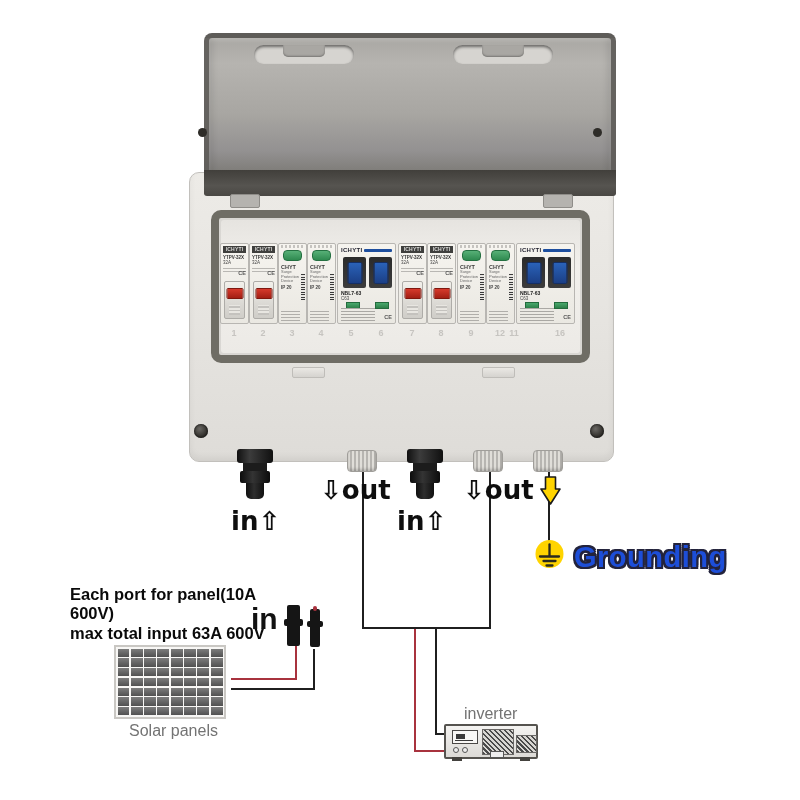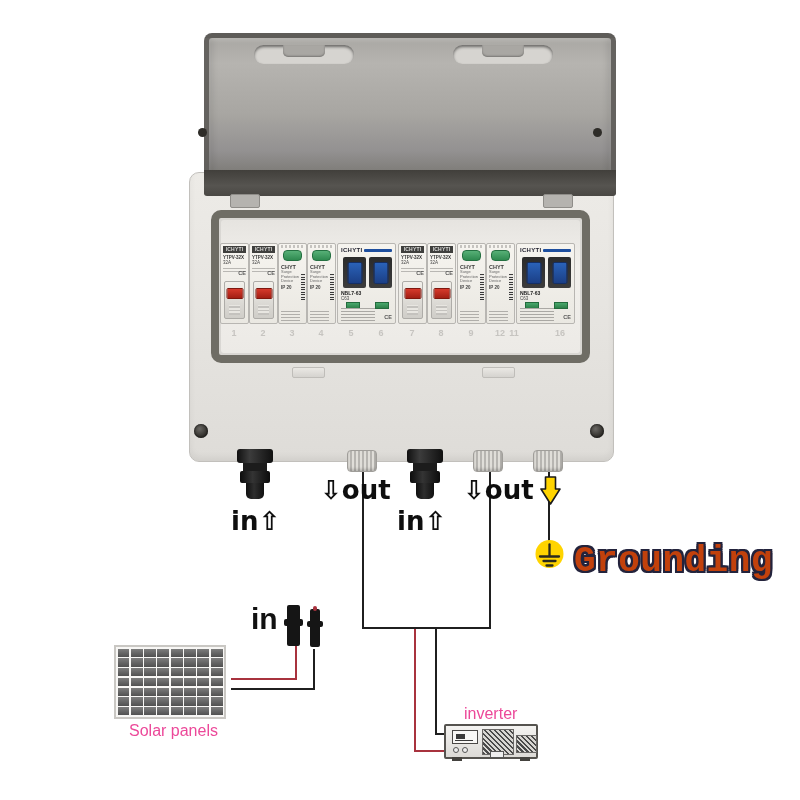--- a/index.html
+++ b/index.html
@@ -93,25 +93,25 @@
   .wire{position:absolute;background:#1f1f1f;z-index:1;}
   .wire.v{width:2px;} .wire.h{height:2px;}
   .wire.red{background:#a8323e;}
 
   
   .io{position:absolute;z-index:5;display:flex;align-items:center;line-height:1;
       font-family:"DejaVu Sans","Liberation Sans",sans-serif;font-weight:bold;font-size:26px;color:#0e0e0e;}
   .note{position:absolute;left:70px;top:585px;width:230px;font-size:16.5px;font-weight:bold;
       color:#0a0a0a;line-height:1.18;}
   .big-in{position:absolute;left:251px;top:604px;font-size:30px;font-weight:bold;color:#111;line-height:1;}
-  .grounding{position:absolute;left:574px;top:541px;font-size:36px;font-weight:bold;letter-spacing:.5px;
-      font-family:Liberation Mono, monospace;color:#c2410c;z-index:5;
+  .grounding{position:absolute;left:574px;top:541px;font-size:29px;font-weight:bold;letter-spacing:.5px;
+      font-family:Liberation Sans, sans-serif;color:#1d4ed8;z-index:5;
       text-shadow:-2px -2px 0 #23233c,2px -2px 0 #23233c,-2px 2px 0 #23233c,2px 2px 0 #23233c,
                   -2px 0 0 #23233c,2px 0 0 #23233c,0 -2px 0 #23233c,0 2px 0 #23233c;}
-  .simple-label{position:absolute;color:#ec4899;}
+  .simple-label{position:absolute;color:#737373;}
 
   
   .pair{position:absolute;left:284px;top:604px;width:44px;height:48px;z-index:2;}
   .pc{position:absolute;background:#151515;border-radius:2px;}
 
   
   .solar{position:absolute;left:114px;top:645px;width:112px;height:74px;box-sizing:border-box;z-index:2;
       background:#f8f7f5;border:2px solid #c9c7c3;padding:1.5px;display:grid;gap:1.5px;}
   .solar .cell{background:linear-gradient(180deg,#7d7d7d,#515151);}
 
@@ -364,20 +364,24 @@
     <circle cx="15.5" cy="15" r="14" fill="#FFD400"></circle>
     <g stroke="#2a2a1e" stroke-width="2.3" stroke-linecap="round">
       <line x1="15.5" y1="5.5" x2="15.5" y2="17"></line>
       <line x1="6" y1="17.5" x2="25" y2="17.5"></line>
       <line x1="9.5" y1="22" x2="21.5" y2="22"></line>
       <line x1="12.5" y1="26.5" x2="18.5" y2="26.5"></line>
     </g>
   </svg>
   <div class="grounding">Grounding</div>
 
+  <div class="note">
+    <div>Each port for panel(10A 600V)</div>
+    <div>max total input 63A 600V</div>
+  </div>
   <div class="big-in">in</div>
 
   <div class="pair">
     <div class="pc" style="left:3px;top:1px;width:13px;height:41px"></div>
     <div class="pc" style="left:0;top:15px;width:19px;height:7px"></div>
     <div class="pc" style="left:26px;top:5px;width:10px;height:38px"></div>
     <div class="pc" style="left:23px;top:17px;width:16px;height:6px"></div>
     <div class="pc" style="left:29px;top:2px;width:4px;height:5px;background:#a8323e"></div>
   </div>
 

